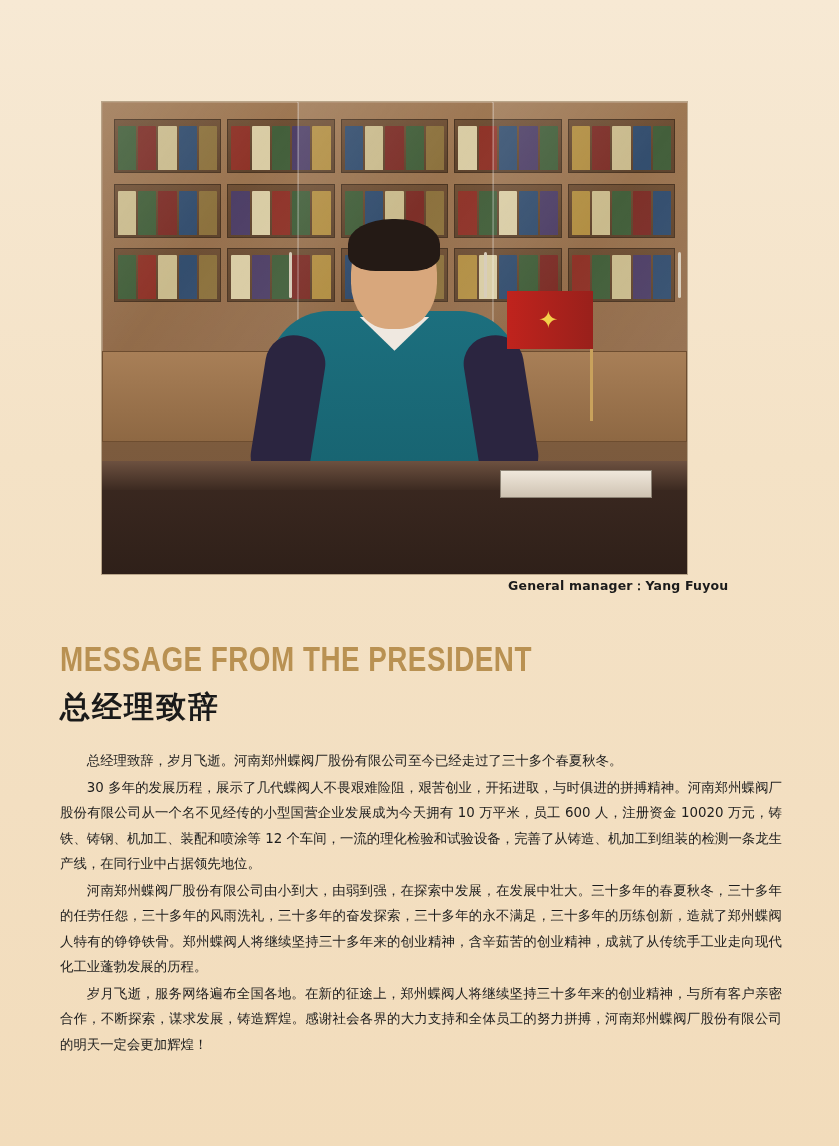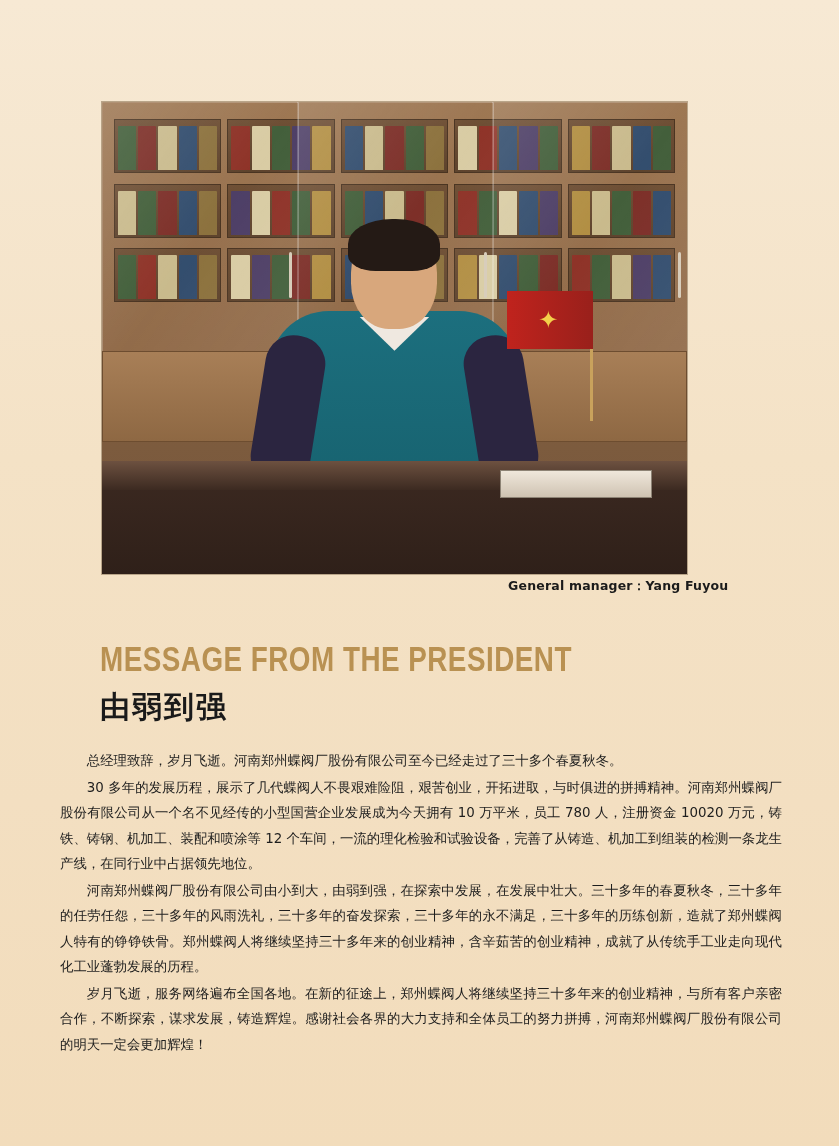--- a/index.html
+++ b/index.html
@@ -199,21 +199,20 @@
   .caption .line2 {
     font-size: 12.5px;
     font-weight: 700;
     letter-spacing: 0.2px;
   }
   .headings {
     position: absolute;
     left: 60px;
     top: 640px;
     width: 720px;
-    margin-left: 40px;
   }
   .eng-title {
     font-family: "Liberation Sans", sans-serif;
     font-size: 29px;
     font-weight: 700;
     color: #b99152;
     letter-spacing: 0.5px;
     transform: scaleY(1.18) scaleX(0.96);
     transform-origin: left top;
     margin: 0;
@@ -424,23 +423,23 @@
       <div class="book-stack"></div>
     </div>
   </div>
 
   <div class="caption">
     <div class="line2">General  manager：Yang  Fuyou</div>
   </div>
 
   <div class="headings">
     <h1 class="eng-title">MESSAGE FROM THE PRESIDENT</h1>
-    <h2 class="cn-title">由弱到强</h2>
+    <h2 class="cn-title">总经理致辞</h2>
   </div>
 
   <div class="body-text">
     <p>总经理致辞，岁月飞逝。河南郑州蝶阀厂股份有限公司至今已经走过了三十多个春夏秋冬。</p>
-    <p>30 多年的发展历程，展示了几代蝶阀人不畏艰难险阻，艰苦创业，开拓进取，与时俱进的拼搏精神。河南郑州蝶阀厂股份有限公司从一个名不见经传的小型国营企业发展成为今天拥有 10 万平米，员工 780 人，注册资金 10020 万元，铸铁、铸钢、机加工、装配和喷涂等 12 个车间，一流的理化检验和试验设备，完善了从铸造、机加工到组装的检测一条龙生产线，在同行业中占据领先地位。</p>
+    <p>30 多年的发展历程，展示了几代蝶阀人不畏艰难险阻，艰苦创业，开拓进取，与时俱进的拼搏精神。河南郑州蝶阀厂股份有限公司从一个名不见经传的小型国营企业发展成为今天拥有 10 万平米，员工 600 人，注册资金 10020 万元，铸铁、铸钢、机加工、装配和喷涂等 12 个车间，一流的理化检验和试验设备，完善了从铸造、机加工到组装的检测一条龙生产线，在同行业中占据领先地位。</p>
     <p>河南郑州蝶阀厂股份有限公司由小到大，由弱到强，在探索中发展，在发展中壮大。三十多年的春夏秋冬，三十多年的任劳任怨，三十多年的风雨洗礼，三十多年的奋发探索，三十多年的永不满足，三十多年的历练创新，造就了郑州蝶阀人特有的铮铮铁骨。郑州蝶阀人将继续坚持三十多年来的创业精神，含辛茹苦的创业精神，成就了从传统手工业走向现代化工业蓬勃发展的历程。</p>
     <p>岁月飞逝，服务网络遍布全国各地。在新的征途上，郑州蝶阀人将继续坚持三十多年来的创业精神，与所有客户亲密合作，不断探索，谋求发展，铸造辉煌。感谢社会各界的大力支持和全体员工的努力拼搏，河南郑州蝶阀厂股份有限公司的明天一定会更加辉煌！</p>
   </div>
 
 </div>
 
 </body></html>

